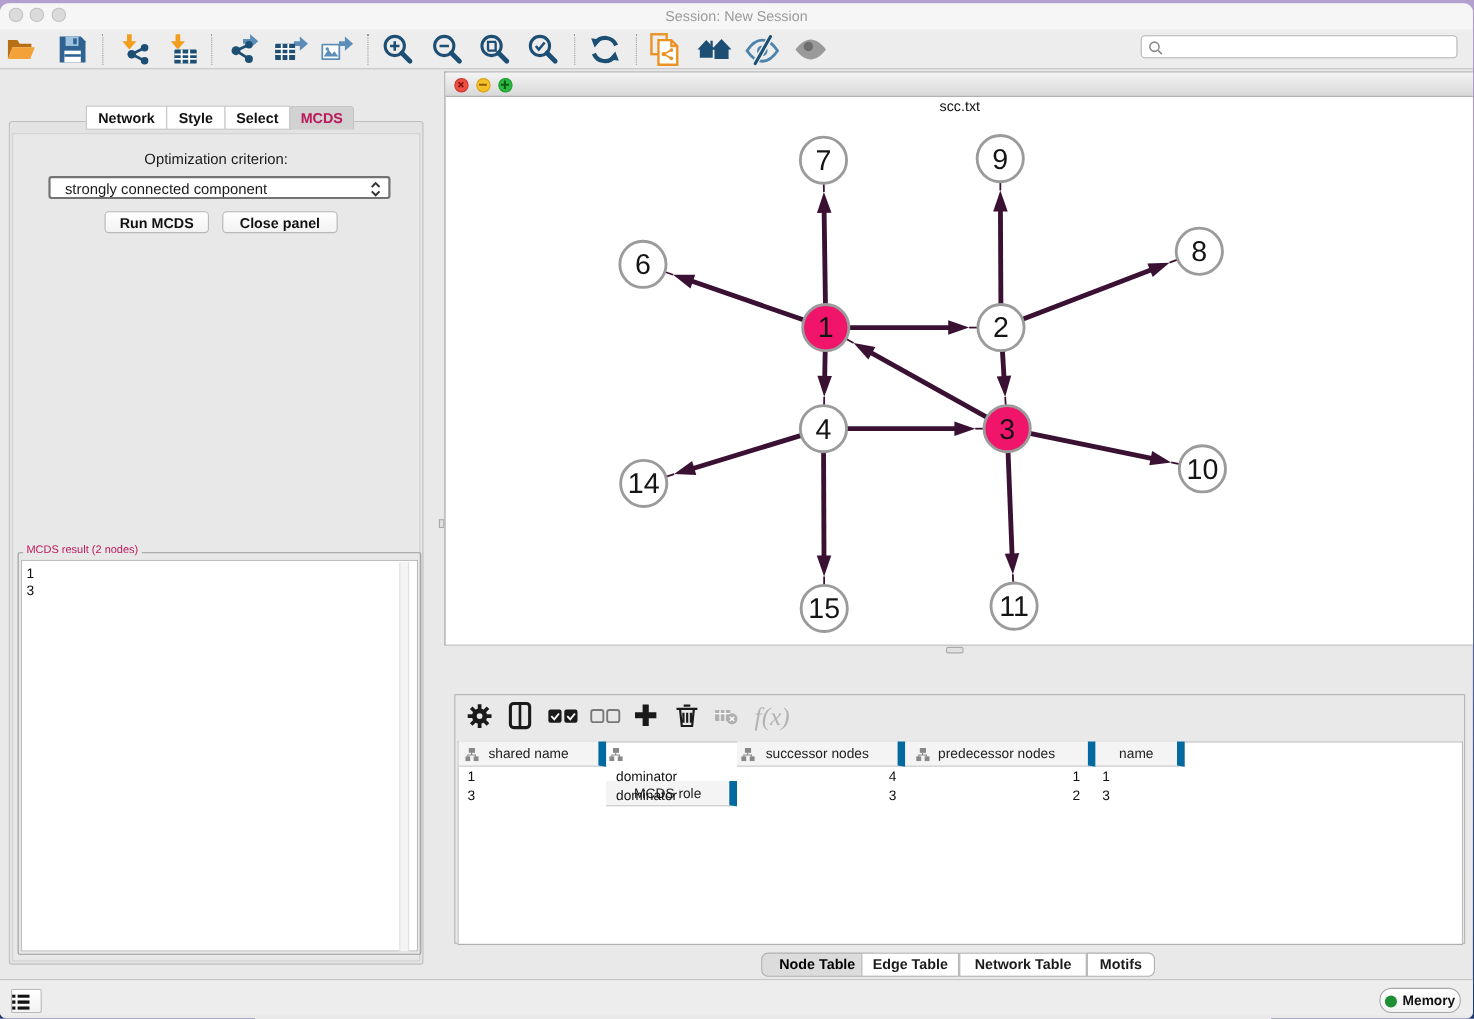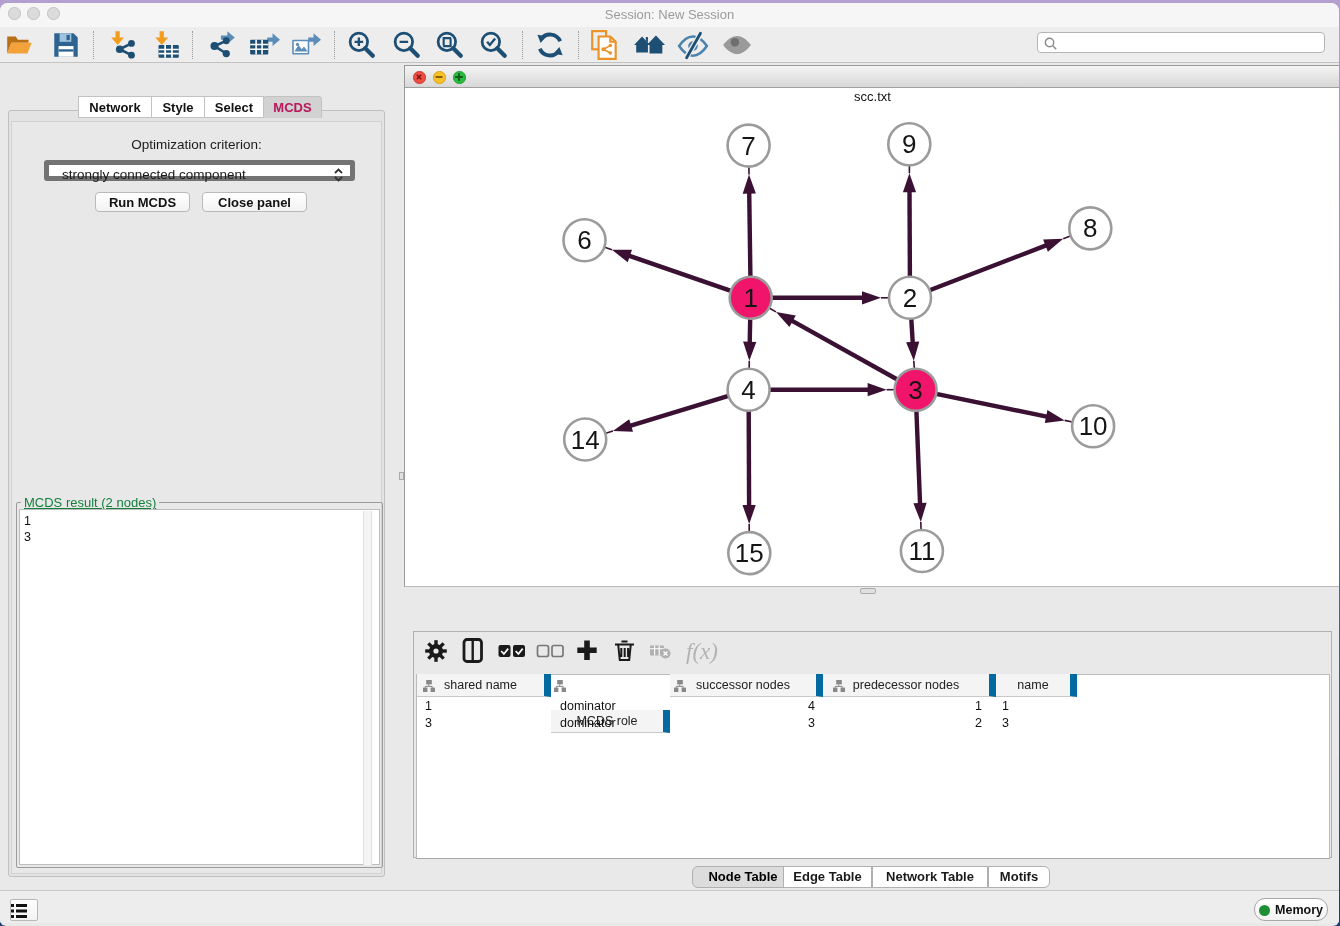--- a/index.html
+++ b/index.html
@@ -152,31 +152,31 @@
         </svg>
       </div>
 </div>
 <div class="tab" style="left:78px;width:74px;">Network</div>
 <div class="tab" style="left:151px;width:54px;">Style</div>
 <div class="tab" style="left:204px;width:60px;">Select</div>
 <div class="tab" style="left:263px;width:59px;background:#d2d2d2;color:#be185d;text-shadow:0 0 1px #bdbdbd;border-color:#c2c2c2;border-bottom-color:#d2d2d2;border-radius:4px 4px 0 0;">MCDS</div>
 <div id="cp-box"></div>
 <div id="cp-inner2" style="position:absolute;left:11px;top:118px;width:371px;height:753px;background:#e8e8e8;border:1px solid #d2d2d2;"></div>
 <div style="position:absolute;left:0;top:134px;width:393px;text-align:center;font-size:13.5px;color:#1a1a1a;">Optimization criterion:</div>
-<div style="position:absolute;left:44px;top:157px;width:311px;height:21px;background:#fff;border:5px solid #737373;border-radius:3px;">
+<div style="position:absolute;left:44px;top:157px;width:311px;height:21px;background:#fff;border:2px solid #737373;border-radius:3px;">
  <span style="position:absolute;left:13px;top:2px;font-size:13.5px;color:#1a1a1a;">strongly connected component</span>
  <svg style="position:absolute;right:6px;top:3px;" width="11" height="14" viewBox="0 0 11 14">
         <path d="M2 5l3.5-3.5L9 5" fill="none" stroke="#333" stroke-width="1.8"></path>
         <path d="M2 9l3.5 3.5L9 9" fill="none" stroke="#333" stroke-width="1.8"></path>
       </svg>
 </div>
 <div class="btn" style="left:95px;top:189px;width:95px;height:20px;line-height:19px;">Run MCDS</div>
 <div class="btn" style="left:202px;top:189px;width:105px;height:20px;line-height:19px;">Close panel</div>
 <div style="position:absolute;left:16px;top:499px;width:367px;height:366px;border:1px solid #9c9c9c;border-radius:2px;"></div>
-<div style="position:absolute;left:21px;top:492px;font-size:13px;color:#15803d;background:#e8e8e8;padding:0 3px;text-decoration:underline;">MCDS result (2 nodes)</div>
+<div style="position:absolute;left:21px;top:492px;font-size:10px;color:#be185d;background:#e8e8e8;padding:0 3px;">MCDS result (2 nodes)</div>
 <div style="position:absolute;left:19px;top:506px;width:361px;height:356px;background:#fff;border:1px solid #bdbdbd;">
  <div style="position:absolute;left:4px;top:3px;font-size:12.5px;color:#111;line-height:16px;">1<br>3</div>
  <div style="position:absolute;right:7px;top:1px;width:9px;height:354px;background:#f4f4f4;border-left:1px solid #e0e0e0;border-right:1px solid #e0e0e0;"></div>
 </div>
 <div id="vwin">
  <div id="vtitle">
   <div class="tl" style="left:8px;top:5px;width:12.5px;height:12.5px;background:#ee4d42;border:1px solid #ce3a30;">
           <svg width="10" height="10" viewBox="0 0 10 10" style="position:absolute;left:0.2px;top:0.2px">
             <path d="M2.8 2.8l4.4 4.4M7.2 2.8L2.8 7.2" stroke="#7c1410" stroke-width="1.5"></path>
           </svg>

